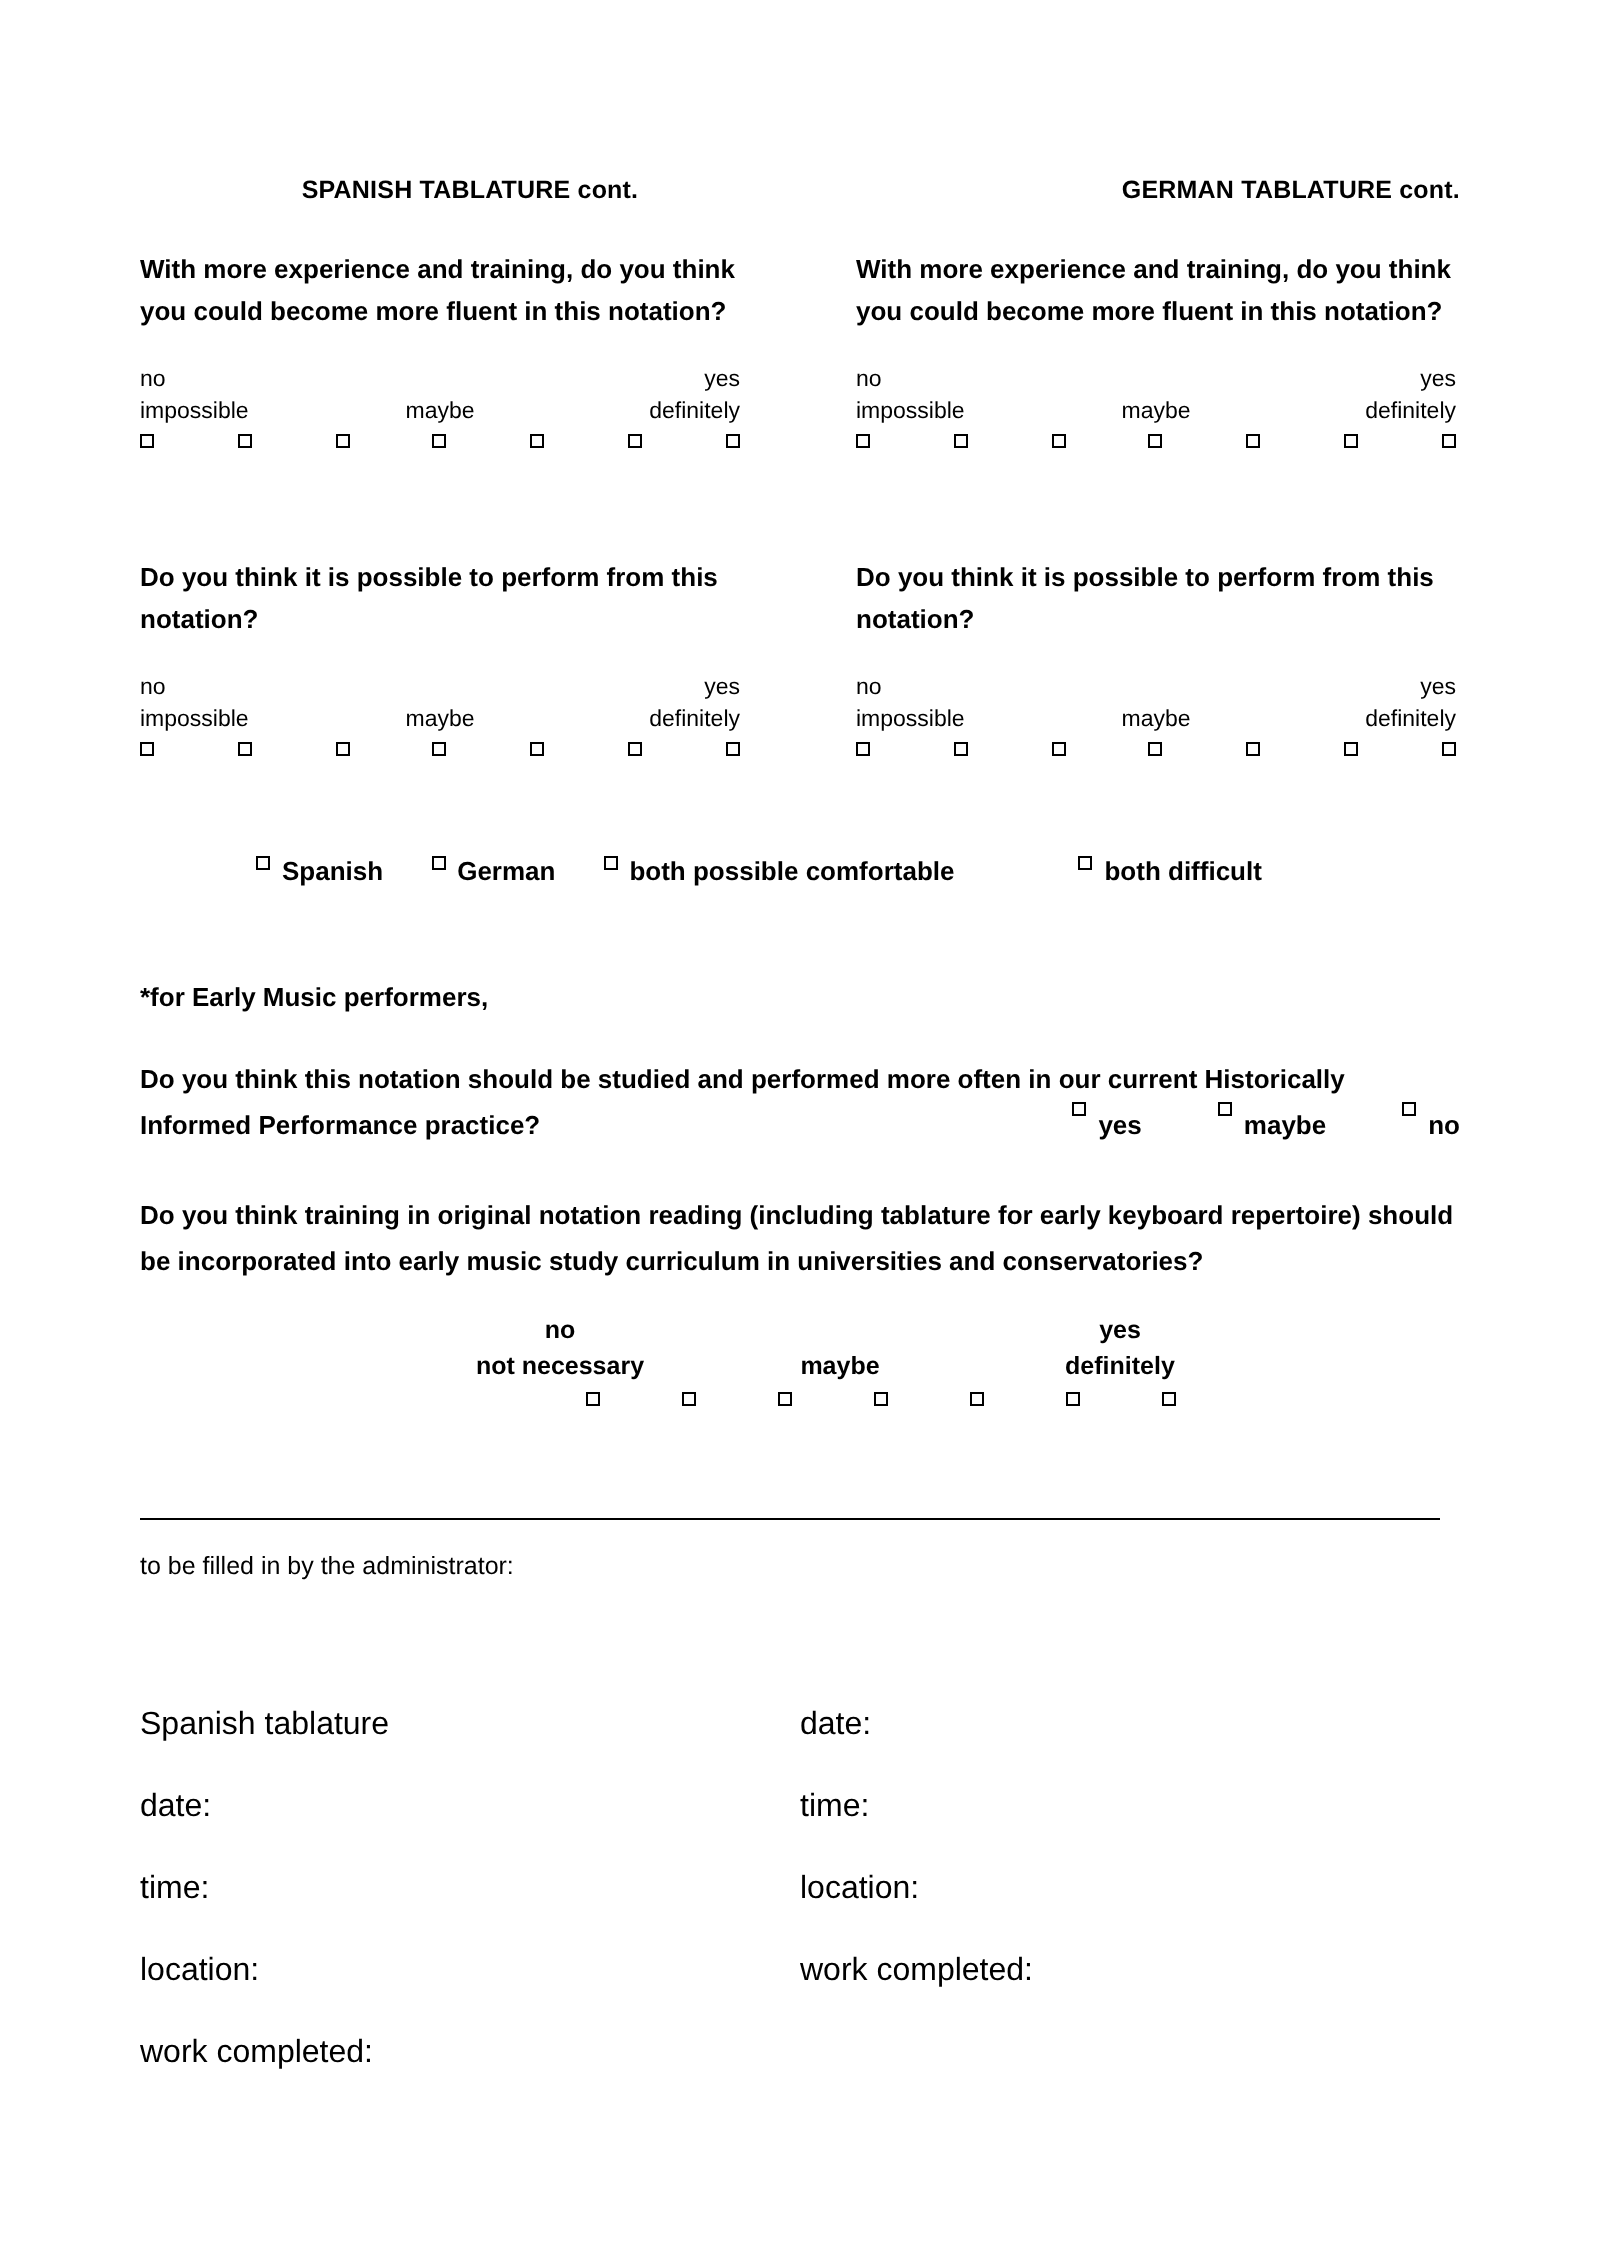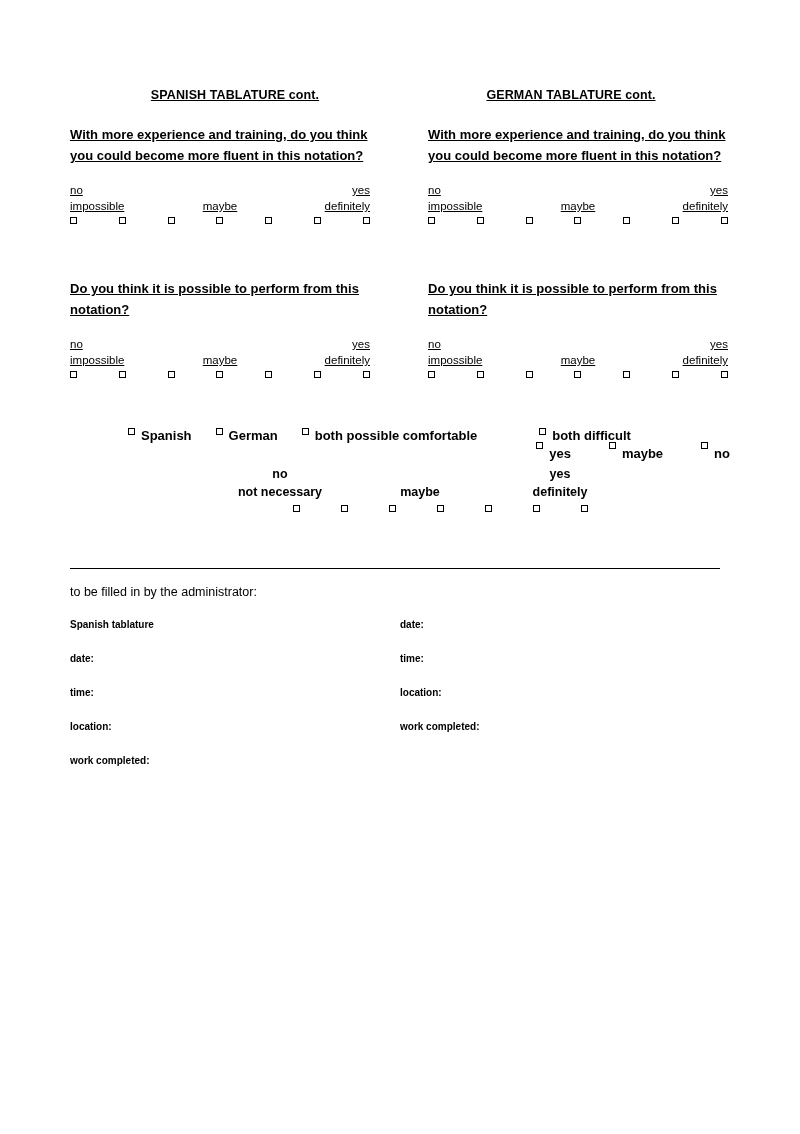--- a/index.html
+++ b/index.html
@@ -24,38 +24,38 @@
   }
   .content {
     position: absolute;
     left: 70px;
     top: 88px;
     width: 660px;
   }
   .cols {
     display: flex;
     width: 100%;
-    text-decoration: underline;
   }
   .col {
     width: 50%;
     box-sizing: border-box;
   }
   .col.right {
     padding-left: 28px;
   }
   .col-title {
     font-size: 12.5px;
     font-weight: bold;
     text-align: center;
     margin: 0 0 22px 0;
     letter-spacing: 0.1px;
   }
   .col.right .col-title {
     margin-left: -16px;
+    text-align: right;
   }
   .q {
     font-size: 13px;
     font-weight: bold;
     line-height: 21px;
     margin: 18px 0 16px 0;
     width: 300px;
   }
   .scale {
     width: 300px;
@@ -176,22 +176,23 @@
   .admin-note {
     font-size: 12.5px;
     margin-top: 16px;
   }
   .admin-cols {
     display: flex;
     margin-top: 20px;
   }
   .admin-col {
     width: 338px;
-    font-size: 10px;
-    font-weight: bold;
+    font-size: 16px;
+    font-weight: normal;
+    margin-top: 44px;
   }
   .admin-col .line {
     margin-bottom: 23px;
   }
   .admin-col .line:first-child { margin-bottom: 23px; }
 </style>
 </head>
 <body>
 
 <div class="page">
@@ -321,38 +322,41 @@
           <span>both possible comfortable</span>
         </span>
         <span class="choice-sp-wide"></span>
         <span class="choice">
           <span class="cb"></span>
           <span>both difficult</span>
         </span>
       </div>
     </div>
 
+    <div class="star">*for Early Music performers,</div>
 
     <div class="q-inline">
+      <span>Do you think this notation should be studied and performed more often in our current Historically Informed Performance practice?</span>
       <span class="opts">
         <span class="choice">
           <span class="cb"></span>
           <span>yes</span>
         </span>
         <span class="choice">
           <span class="cb"></span>
           <span>maybe</span>
         </span>
         <span class="choice">
           <span class="cb"></span>
           <span>no</span>
         </span>
       </span>
     </div>
 
+    <div class="q-block">Do you think training in original notation reading (including tablature for early keyboard repertoire) should be incorporated into early music study curriculum in universities and conservatories?</div>
 
     <div class="scale2">
       <div class="scale2-row">
         <span class="c">no</span>
         <span class="c"></span>
         <span class="c">yes</span>
       </div>
       <div class="scale2-row">
         <span class="c">not necessary</span>
         <span class="c">maybe</span>

